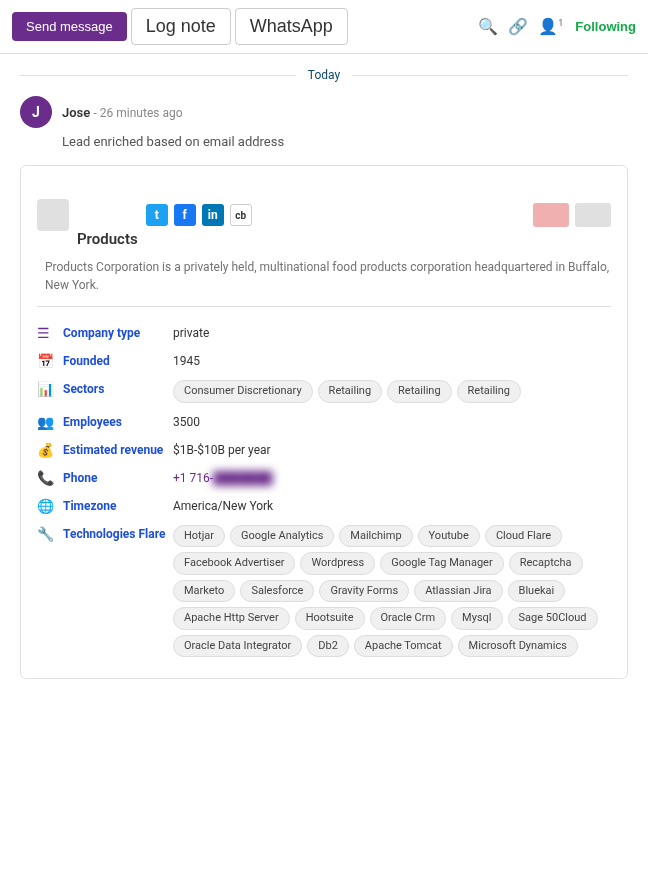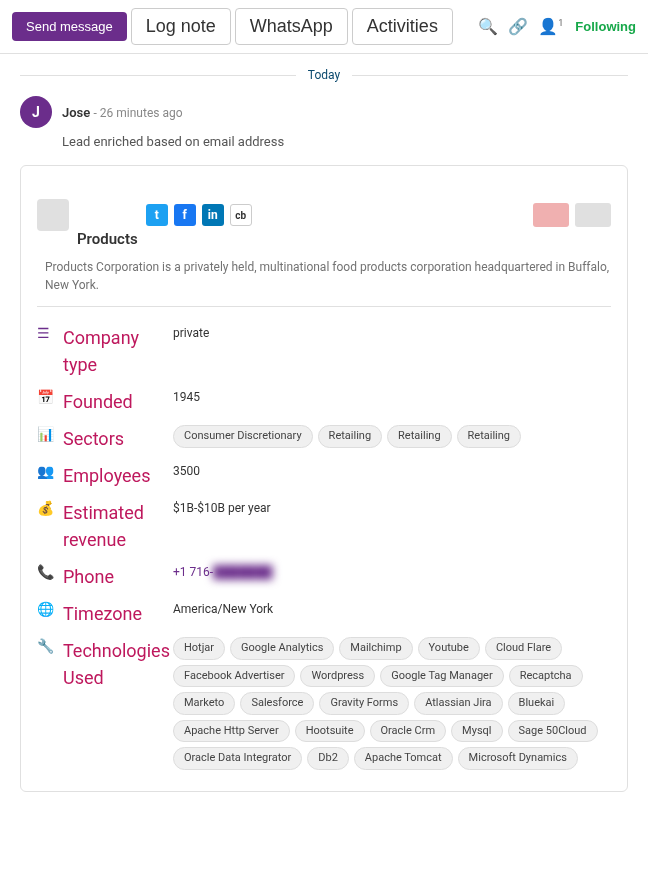--- a/index.html
+++ b/index.html
@@ -203,23 +203,23 @@
       width: 20px;
       flex-shrink: 0;
       margin-right: 6px;
       color: #6b2d8b;
       font-size: 14px;
       padding-top: 1px;
     }
     .info-label {
       width: 110px;
       flex-shrink: 0;
-      font-weight: 400;
-      color: #be185d;
-      font-size: 18px;
+      font-weight: 700;
+      color: #1d4ed8;
+      font-size: 12px;
       line-height: 1.5;
     }
     .info-value {
       flex: 1;
       color: #333;
       font-size: 12px;
       line-height: 1.5;
     }
     .phone-value {
       color: #6b2d8b;
@@ -246,21 +246,20 @@
       white-space: nowrap;
     }
   </style>
 </head>
 <body>
 
 <div class="toolbar">
   <button class="btn-send">Send message</button>
   <button class="btn-outline">Log note</button>
   <button class="btn-outline">WhatsApp</button>
-  <button class="btn-outline">Activities</button>
   <div class="toolbar-spacer"></div>
   <div class="toolbar-icons">
     <span class="toolbar-icon">🔍</span>
     <span class="toolbar-icon">🔗</span>
     <span class="toolbar-icon">👤<sup style="font-size:9px">1</sup></span>
   </div>
   <button class="following-btn">Following</button>
 </div>
 
 <div class="today-divider">
@@ -349,21 +348,21 @@
     </div>
 
     <div class="info-row">
       <span class="info-icon">🌐</span>
       <span class="info-label">Timezone</span>
       <span class="info-value">America/New York</span>
     </div>
 
     <div class="info-row">
       <span class="info-icon">🔧</span>
-      <span class="info-label">Technologies Used</span>
+      <span class="info-label">Technologies Flare</span>
       <span class="info-value">
         <div class="tags" id="tech-tags">
             <span class="tag">Hotjar</span>
             <span class="tag">Google Analytics</span>
             <span class="tag">Mailchimp</span>
             <span class="tag">Youtube</span>
             <span class="tag">Cloud Flare</span>
             <span class="tag">Facebook Advertiser</span>
             <span class="tag">Wordpress</span>
             <span class="tag">Google Tag Manager</span>

